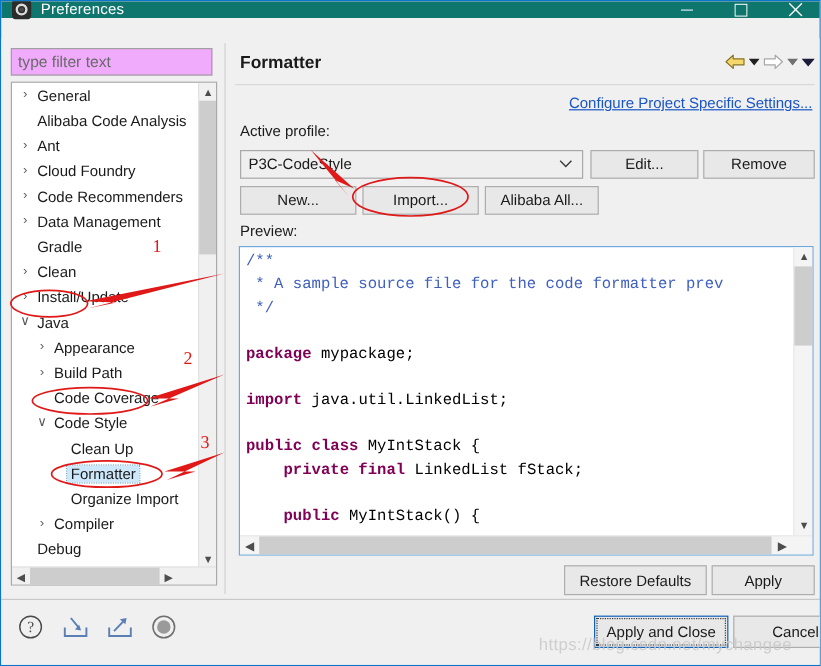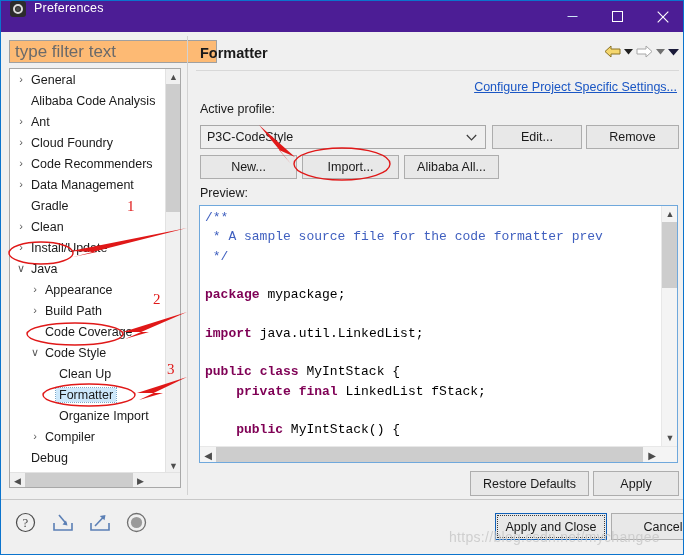--- a/index.html
+++ b/index.html
@@ -13,23 +13,23 @@
   #app {
     position: relative;
     width: 684px; height: 555px;
     background: #f0f0f0;
     border: 1px solid #0b74cd;
     overflow: hidden;
   }
 
   
   .titlebar {
-    position: absolute; left: 0; top: 0; width: 684px; height: 31px;
-    background: #4c1d95;
-    display: flex; align-items: flex-start;
+    position: absolute; left: 0; top: 0; width: 684px; height: 14px;
+    background: #0f766e;
+    display: flex; align-items: center;
   }
   .title-icon {
     width: 16px; height: 16px; margin-left: 9px; margin-right: 8px;
     position: relative; flex: none;
   }
   .title-icon .gear-outer {
     position: absolute; left: 0; top: 0; width: 16px; height: 16px;
     background: #2c2c2c; border-radius: 3px;
   }
   .title-icon .gear-ring {
@@ -55,23 +55,23 @@
   .body-area {
     position: absolute; left: 0; top: 31px; width: 684px; height: 467px;
     background: #f0f0f0;
   }
 
   
   .tree-wrap {
     position: absolute; left: 6px; top: 6px; width: 178px; height: 455px;
   }
   .filter-input {
-    position: absolute; left: 2px; top: 2px; width: 208px; height: 23px;
-    border: 1px solid #a0a0a0; background: #fdba74;
-    font-family: "Liberation Sans", sans-serif; font-size: 17px;
+    position: absolute; left: 2px; top: 2px; width: 168px; height: 23px;
+    border: 1px solid #a0a0a0; background: #f0abfc;
+    font-family: "Liberation Sans", sans-serif; font-size: 13px;
     color: #222; padding: 0 5px; outline: none;
   }
   .filter-input::placeholder { color: #6a6a6a; }
 
   .tree-box {
     position: absolute; left: 2px; top: 30px; width: 172px; height: 420px;
     background: #ffffff; border: 1px solid #a8a8a8; overflow: hidden;
   }
   .tree-scroll {
     position: absolute; left: 0; top: 0; width: 156px; height: 404px;

